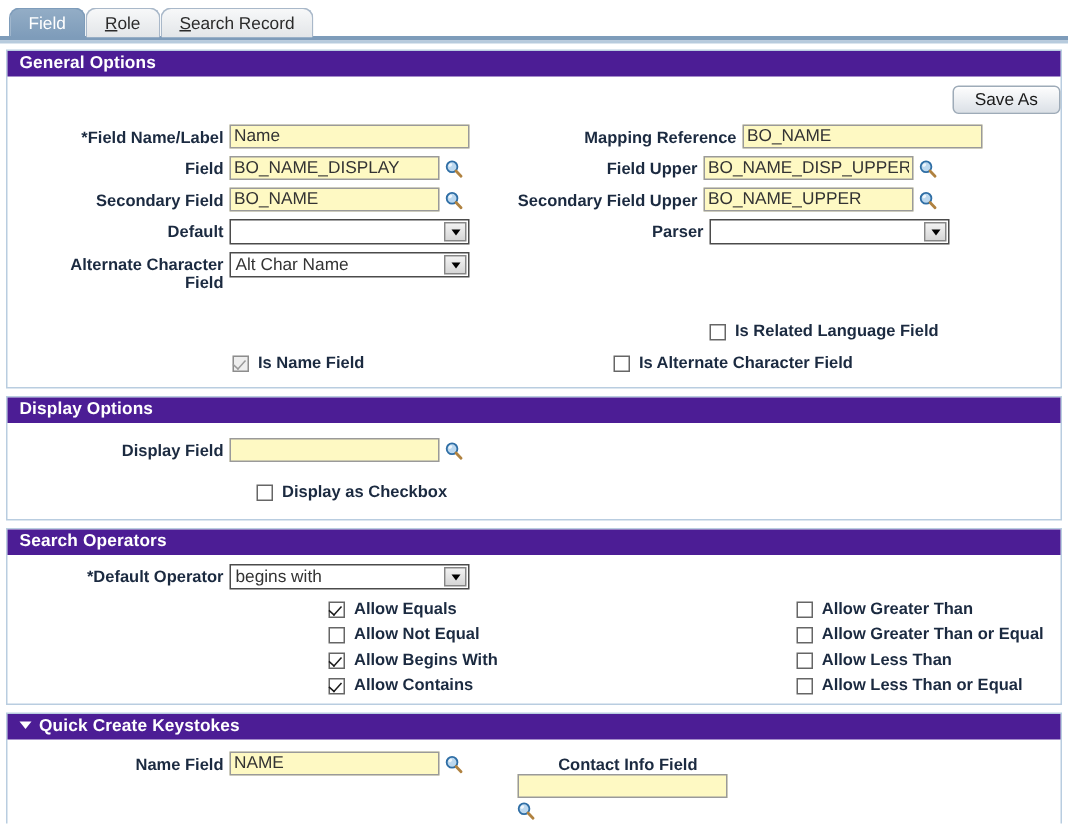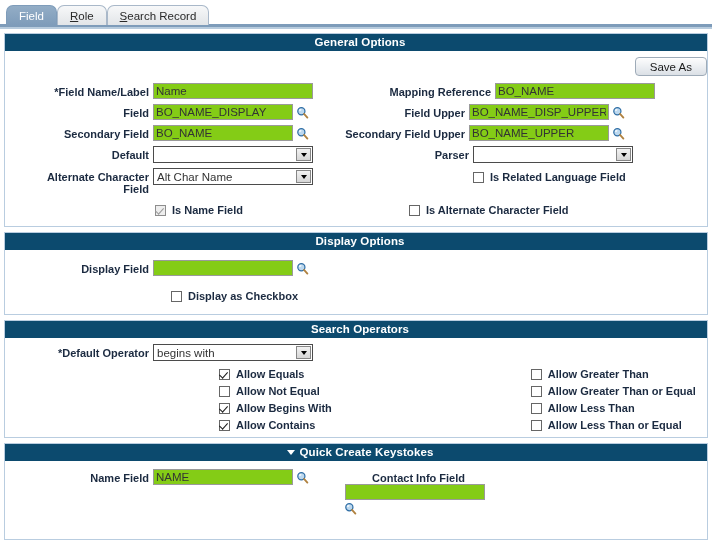--- a/index.html
+++ b/index.html
@@ -56,29 +56,28 @@
   }
 
   
   .section {
     border: 1px solid #b9cde0;
     background: #ffffff;
     margin: 0 4px 5px 4px;
     box-sizing: border-box;
   }
   .section-header {
-    background: #0c4a6e;
+    background: #4c1d95;
     color: #ffffff;
     font-weight: bold;
     font-size: 11.5px;
     height: 17px;
     line-height: 17px;
     padding-left: 8px;
     letter-spacing: .1px;
-    text-align: center;
   }
   .section-body {
     padding: 6px 0 8px 0;
   }
 
   .collapse-tri {
     display: inline-block;
     width: 0; height: 0;
     border-left: 4px solid transparent;
     border-right: 4px solid transparent;
@@ -104,21 +103,21 @@
     text-align: right;
     padding-top: 3px;
     line-height: 12px;
     color: #1b2a40;
   }
   .lbl.two-line { line-height: 12px; }
 
   
   input.txt {
     border: 1px solid #9a9a9a;
-    background: #84cc16;
+    background: #fef9c3;
     height: 16px;
     font-family: "Liberation Sans", sans-serif;
     font-size: 11.5px;
     color: #333333;
     padding: 0 2px;
     box-sizing: border-box;
     outline: none;
   }
   select.sel, .selbox {
     border: 1px solid #4b4b4b;
@@ -320,21 +319,21 @@
         </div>
         <div class="selbox" style="margin-left:4px;">
           <span>Alt Char Name</span>
           <span class="arrowbtn">
               <i></i>
             </span>
         </div>
       </div>
       <div class="col" style="margin-left:32px; padding-top:3px;">
         <div style="width:124px;"></div>
-        <div class="chk" style="margin-left:4px; margin-bottom:0;">
+        <div class="chk" style="margin-left:4px; margin-bottom:0;margin-top:44px;">
           <span class="box"></span>
           <span class="ctext">Is Related Language Field</span>
         </div>
       </div>
     </div>
 
     <div class="row" style="margin-top:9px; margin-bottom:2px;">
       <div class="col" style="margin-left:22px;">
         <div style="width:124px;"></div>
         <div class="chk" style="margin-left:4px; margin-bottom:0;">

